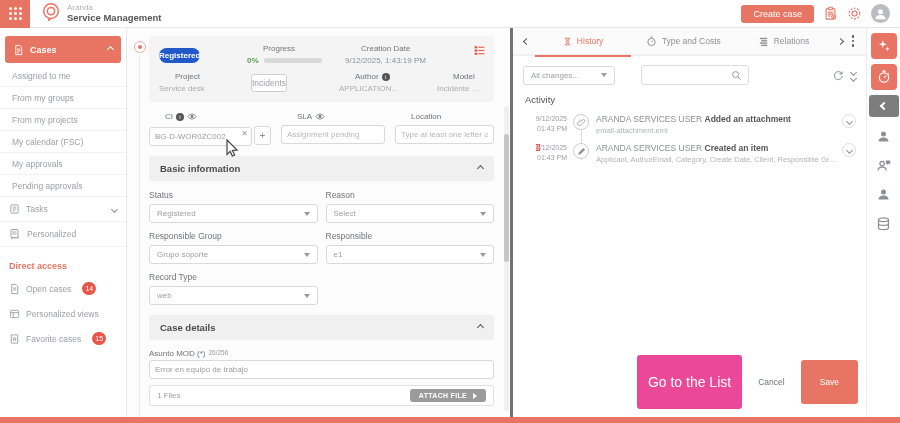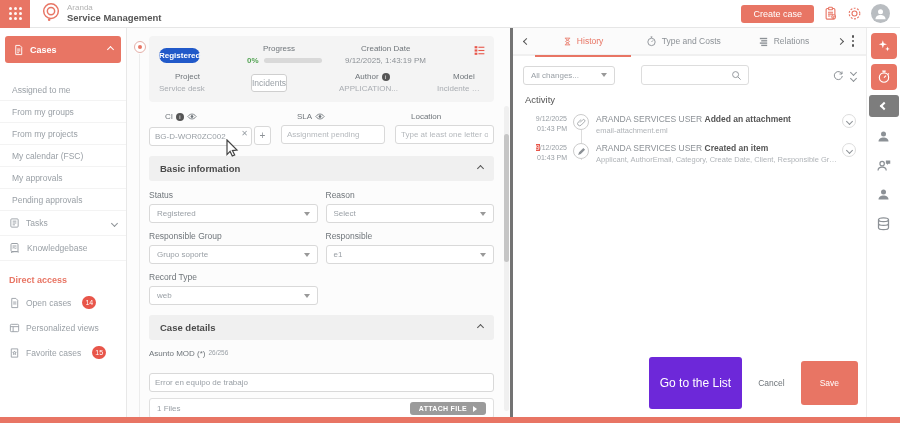--- a/index.html
+++ b/index.html
@@ -17,21 +17,21 @@
   .brand .b { font-size:9.5px; color:#555; font-weight:bold; }
   .topbar-right { margin-left:auto; display:flex; align-items:center; gap:9px; padding-right:10px; }
   .create-btn { background:#E87564; color:#fff; font-size:9px; padding:4px 12px; border-radius:3px; border:none; cursor:pointer; }
   .hicon { color:#E87564; display:flex; }
   .avatar { width:19px; height:19px; border-radius:50%; background:#b9bdc1; display:flex; align-items:center; justify-content:center; color:#fff; overflow:hidden; }
 
   .mainrow { display:flex; height:389px; }
 
   
   .sidebar { width:126px; background:#fff; padding-top:8px; flex:none; overflow:hidden; }
-  .cases-head { margin:0 5px 16px; background:#E87564; color:#fff; border-radius:3px; height:27px; display:flex; align-items:center; padding:0 8px; gap:6px; font-size:9px; font-weight:bold; cursor:pointer; }
+  .cases-head { margin:0 5px 2px; background:#E87564; color:#fff; border-radius:3px; height:27px; display:flex; align-items:center; padding:0 8px; gap:6px; font-size:9px; font-weight:bold; cursor:pointer; }
   .cases-head .sp { flex:1; }
   .side-item { height:22px; display:flex; align-items:center; padding:0 12px; font-size:8.5px; color:#9aa0a6; border-bottom:1px solid #f3f3f3; cursor:pointer; }
   .side-item.iconed { gap:6px; padding:0 9px; height:25px; }
   .side-item .sp { flex:1; }
   .direct-title { color:#E87564; font-size:9px; font-weight:bold; padding:14px 9px 5px; }
   .badge { min-width:13px; height:13px; border-radius:7px; background:#e8564a; color:#fff; font-size:7px; display:flex; align-items:center; justify-content:center; padding:0 3px; margin-left:5px; }
   .gicon { color:#9aa0a6; display:flex; }
 
   
   .content { flex:1; background:#fcfcfc; position:relative; padding:8px 16px 0 22px; border-left:1px solid #e8e8e8; min-width:0; }
@@ -74,21 +74,21 @@
 
   .section-bar { background:#f0f0f0; border-radius:3px; height:25px; display:flex; align-items:center; justify-content:space-between; padding:0 11px; margin-top:10px; font-size:9.5px; font-weight:bold; color:#4a4a4a; cursor:pointer; }
 
   .form-grid { display:grid; grid-template-columns:1fr 1fr; grid-gap:7px 14px; margin-top:9px;gap:8px; }
   .fg-lab { font-size:8.5px; color:#6f757a; margin-bottom:4px; }
   .selbox { height:19px; border:1px solid #d9d9d9; border-radius:3px; display:flex; align-items:center; justify-content:space-between; padding:0 7px; font-size:8px; color:#9aa0a6; background:#fff; cursor:pointer; }
   .tri { width:0; height:0; border-left:3px solid transparent; border-right:3px solid transparent; border-top:4px solid #999; }
 
   .subj-label { display:flex; align-items:flex-start; gap:3px; margin-top:9px; font-size:8px; color:#6f757a; }
   .subj-count { font-size:6.5px; color:#9aa0a6; }
-  .subj-input { margin-top:15px; }
+  .subj-input { margin-top:2px; }
   .files-row { margin-top:6px; height:21px; border:1px solid #e0e0e0; border-radius:3px; background:#fff; display:flex; align-items:center; padding:0 7px; font-size:8px; color:#9aa0a6; }
   .attach-btn { margin-left:auto; background:#9b9b9b; color:#fff; font-size:7px; font-weight:bold; padding:3px 9px; border-radius:3px; display:flex; align-items:center; gap:6px; cursor:pointer; letter-spacing:.3px; }
   .attach-btn .play { width:0; height:0; border-top:3px solid transparent; border-bottom:3px solid transparent; border-left:4px solid #fff; }
 
   .scrolltrack { position:absolute; right:1px; top:78px; bottom:6px; width:5px; background:#f0f0f0; border-radius:3px; }
   .scrollthumb { position:absolute; top:28px; height:128px; width:5px; background:#c6c6c6; border-radius:3px; cursor:pointer; }
 
   
   .chev { display:inline-block; width:5px; height:5px; border-right:1.4px solid #8c9196; border-bottom:1.4px solid #8c9196; }
   .chev.up { transform:rotate(-135deg); }
@@ -122,21 +122,21 @@
   .entry-date { width:44px; flex:none; text-align:right; font-size:7px; color:#9aa0a6; line-height:1.4; }
   .entry-ico { width:16px; height:16px; flex:none; border:1px solid #ccc; border-radius:50%; background:#fff; display:flex; align-items:center; justify-content:center; margin:0 7px 0 6px; color:#8c9196; position:relative; z-index:1; }
   .entry-body { flex:1; min-width:0; }
   .entry-head { font-size:8.5px; color:#8c9196; white-space:nowrap; overflow:hidden; }
   .entry-head b { color:#555; font-weight:bold; }
   .entry-detail { font-size:7.5px; color:#b0b4b8; margin-top:2px; white-space:nowrap; overflow:hidden; text-overflow:ellipsis; }
   .entry-chev { width:14px; height:14px; flex:none; border:1px solid #ddd; border-radius:50%; display:flex; align-items:center; justify-content:center; margin-left:5px; cursor:pointer; }
   .hl { background:#e8564a; color:#fff; }
 
   .footer-actions { position:absolute; right:8px; bottom:8px; display:flex; align-items:center; gap:16px; }
-  .btn-gray { background:#6d28d9; color:#fff; font-size:12px; padding:19px 11px; border-radius:3px; border:none; cursor:pointer; }
+  .btn-gray { background:#ec4899; color:#fff; font-size:14px; padding:19px 11px; border-radius:3px; border:none; cursor:pointer; }
   .btn-text { font-size:8.5px; color:#6f757a; cursor:pointer; }
   .btn-coral { background:#E87564; color:#fff; font-size:8.5px; padding:17px 19px; border-radius:3px; border:none; cursor:pointer; }
 
   
   .rail { width:34px; background:#fff; border-left:1px solid #ececec; display:flex; flex-direction:column; align-items:center; padding-top:5px; flex:none; }
   .rail-btn { width:26px; height:26px; border-radius:4px; display:flex; align-items:center; justify-content:center; margin-bottom:5px; cursor:pointer; }
   .rail-btn.coral { background:#E87564; color:#fff; }
   .rail-btn.dark { background:#7d7d7d; color:#fff; width:30px; height:22px; border-radius:3px; }
   .rail-ico { color:#8c9196; margin:7px 0; display:flex; cursor:pointer; }
 
@@ -240,21 +240,21 @@
       <span class="sp"></span>
         <i class="chev down"></i>
     </div>
     <div class="side-item iconed">
       <span class="gicon">
         <svg width="12" height="12" viewBox="0 0 24 24" fill="none" stroke="currentColor" stroke-width="2">
             <rect x="4" y="3" width="14" height="16" rx="2"></rect>
             <path d="M4 21c5-2 9-2 16-1M7 8h8M7 12c4-2 5 2 8 0"></path>
           </svg>
       </span>
-      <span>Knowledgebase</span>
+      <span>Personalized</span>
     </div>
     <div class="direct-title">Direct access</div>
     <div class="side-item iconed" style="border-bottom:none">
       <span class="gicon">
         <svg width="11" height="12" viewBox="0 0 24 24" fill="none" stroke="currentColor" stroke-width="2">
             <path d="M6 2h9l4 4v16H6z"></path>
             <path d="M9 10h7M9 14h7"></path>
           </svg>
       </span>
       <span>Open cases</span>

